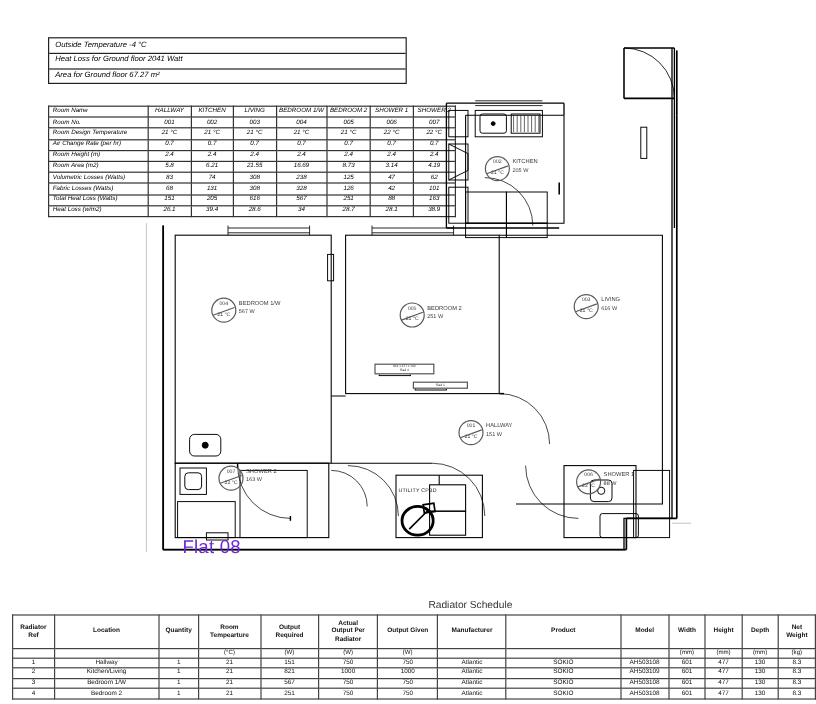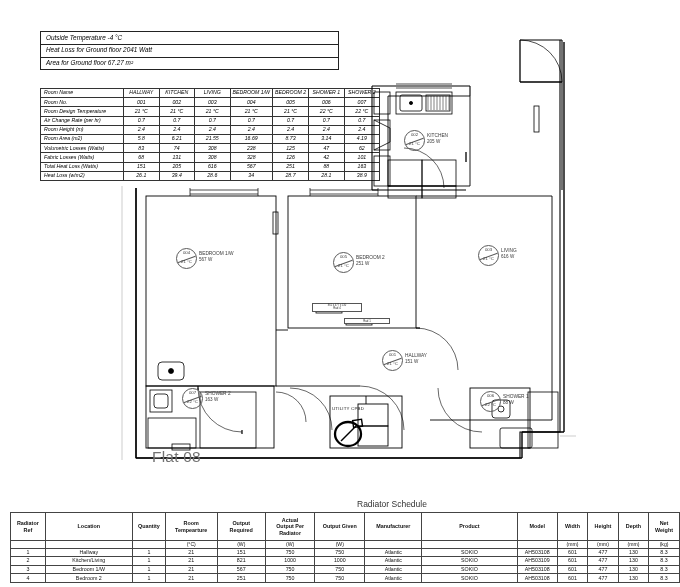--- a/index.html
+++ b/index.html
@@ -89,21 +89,21 @@
     font-size:2.8px;color:#333;text-align:center;line-height:1.1;
     padding:0.5px 1px;white-space:nowrap;
   }
   .utility-label{
     position:absolute;font-size:4.4px;color:#222;letter-spacing:0.2px;white-space:nowrap;
   }
 
   
   #flat-title{
     position:absolute;left:152px;top:448px;
-    font-size:15.5px;color:#737373;letter-spacing:0.2px;text-align:center;
+    font-size:15.5px;color:#6d28d9;letter-spacing:0.2px;text-align:center;
   }
 
   
   #sched-title{
     position:absolute;left:313px;top:499px;
     font-size:8.5px;color:#333;padding-left:44px;
   }
   #sched-table{
     position:absolute;left:10px;top:512px;
     border-collapse:collapse;

